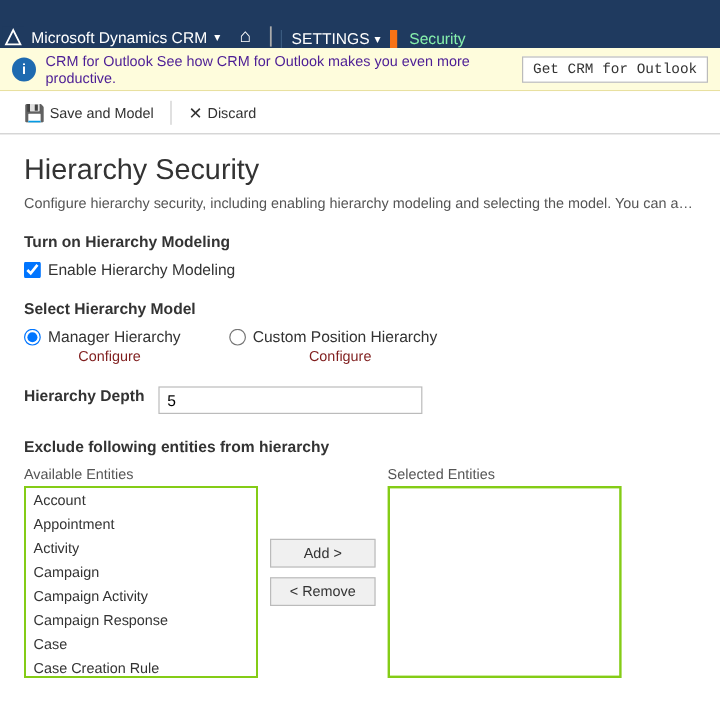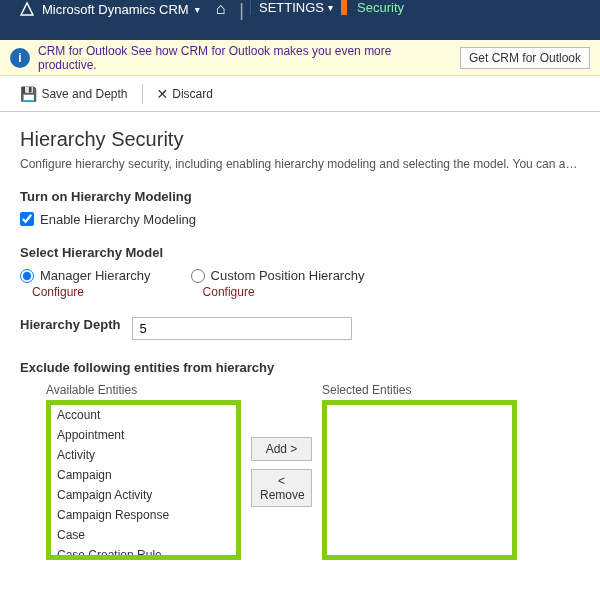--- a/index.html
+++ b/index.html
@@ -4,22 +4,22 @@
   <style>
     * { box-sizing: border-box; margin: 0; padding: 0; }
     body { font-family: 'Segoe UI', Arial, sans-serif; font-size: 13px; color: #333; background: #fff; width: 600px; min-height: 598px; overflow-x: hidden; }
 
     
     .top-nav {
       background: #1f3a5f;
       color: #fff;
       height: 40px;
       display: flex;
-      align-items: flex-start;
-      padding: 0 18px;
+      align-items: flex-end;
+      padding: 0 2px;
       gap: 0;
     }
     .nav-logo {
       display: flex;
       align-items: center;
       gap: 6px;
       font-size: 13px;
       color: #fff;
       font-weight: 400;
       padding-right: 8px;
@@ -83,20 +83,21 @@
       color: #4c1d95;
       flex: 1;
     }
     .info-button {
       background: #fff;
       border: 1px solid #bbb;
       padding: 3px 8px;
       font-size: 12px;
       cursor: pointer;
       color: #333;
+      font-family: Liberation Mono, monospace;
     }
 
     
     .toolbar {
       border-bottom: 1px solid #ccc;
       height: 36px;
       display: flex;
       align-items: center;
       padding: 0 10px;
       gap: 0;
@@ -121,21 +122,21 @@
     }
     .toolbar-icon {
       font-size: 14px;
     }
 
     
     .main-content {
       padding: 16px 20px;
     }
     .page-title {
-      font-size: 20px;
+      font-size: 24px;
       font-weight: 300;
       color: #333;
       margin-bottom: 6px;
     }
     .page-description {
       font-size: 12px;
       color: #555;
       margin-bottom: 18px;
       white-space: nowrap;
       overflow: hidden;
@@ -143,20 +144,21 @@
     }
 
     
     .section-label {
       font-weight: bold;
       font-size: 13px;
       margin-bottom: 8px;
     }
     .checkbox-row {
       display: flex;
+      align-items: center;
       gap: 6px;
       margin-bottom: 18px;
     }
     .checkbox-row input[type="checkbox"] {
       width: 14px;
       height: 14px;
     }
 
     
     .hierarchy-model-section {
@@ -165,20 +167,21 @@
     .radio-row {
       display: flex;
       align-items: flex-start;
       gap: 40px;
       margin-top: 8px;
     }
     .radio-option {
       display: flex;
       flex-direction: column;
       gap: 2px;
+      align-items: center;
     }
     .radio-label-row {
       display: flex;
       align-items: center;
       gap: 6px;
     }
     .radio-label-row input[type="radio"] {
       width: 14px;
       height: 14px;
     }
@@ -213,35 +216,34 @@
     
     .entities-section-label {
       font-weight: bold;
       font-size: 13px;
       margin-bottom: 8px;
     }
     .entities-container {
       display: flex;
       align-items: center;
       gap: 10px;
-      margin-left: 26px;
     }
     .entity-list-wrapper {
       display: flex;
       flex-direction: column;
     }
     .entity-list-header {
       font-size: 12px;
       color: #555;
       margin-bottom: 3px;
     }
     .entity-list-box {
       width: 195px;
       height: 160px;
-      border: 5px solid #84cc16;
+      border: 2px solid #84cc16;
       overflow-y: auto;
       background: #fff;
       position: relative;
     }
     .entity-list-box ul {
       list-style: none;
       padding: 0;
       margin: 0;
     }
     .entity-list-box ul li {
@@ -250,21 +252,21 @@
       cursor: pointer;
     }
 
     .add-remove-btns {
       display: flex;
       flex-direction: column;
       gap: 8px;
       align-items: center;
     }
     .add-remove-btns button {
-      width: 61px;
+      width: 88px;
       padding: 4px 8px;
       font-size: 12px;
       background: #f0f0f0;
       border: 1px solid #bbb;
       cursor: pointer;
       color: #333;
     }
 
     
     .entity-list-box::-webkit-scrollbar { width: 14px; }
@@ -298,21 +300,21 @@
   <div class="info-icon">
     <span>i</span>
   </div>
   <span class="info-text">CRM for Outlook  See how CRM for Outlook makes you even more productive.</span>
   <button class="info-button">Get CRM for Outlook</button>
 </div>
 
 <div class="toolbar">
   <button class="toolbar-btn">
     <span class="toolbar-icon">💾</span>
-    <span>Save and Depth</span>
+    <span>Save and Model</span>
   </button>
   <div class="toolbar-sep"></div>
   <button class="toolbar-btn">
     <span class="toolbar-icon">✕</span>
     <span>Discard</span>
   </button>
 </div>
 
 <div class="main-content">
   <h1 class="page-title">Hierarchy Security</h1>

